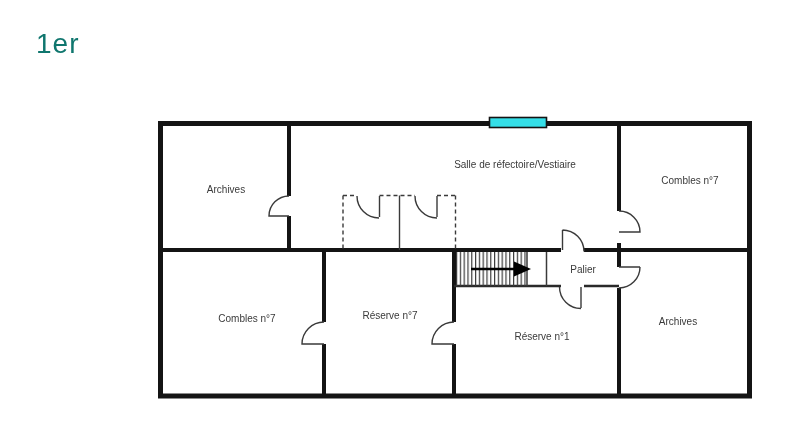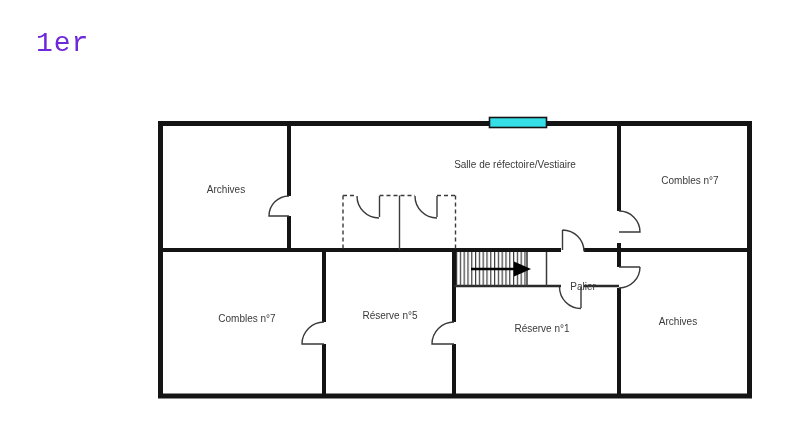--- a/index.html
+++ b/index.html
@@ -8,22 +8,21 @@
     width:800px;height:436px;
     background:#ffffff;
     overflow:hidden;
     font-family:"Liberation Sans",sans-serif;
   }
   .floor-title{
     position:absolute;
     left:36px;top:28px;
     font-size:28px;
     letter-spacing:1px;
-    color:#6d28d9;
-    font-family:Liberation Mono, monospace;
+    color:#0f766e;
   }
   .plan-svg{position:absolute;left:0;top:0;}
   .room-label{
     position:absolute;
     transform:translate(-50%,-50%);
     font-size:10px;
     color:#3a3a3a;
     white-space:nowrap;
   }
 </style>
@@ -108,17 +107,17 @@
       <path d="M454,322 A22,22 0 0 0 432,344 L454,344"></path>
     </g>
 
     <rect x="489.5" y="117.5" width="57" height="10" stroke="#141414" stroke-width="1.6" fill="#35dfe8"></rect>
   </svg>
 
   <div class="room-label" style="left:226px;top:189px">Archives</div>
   <div class="room-label" style="left:515px;top:164px">Salle de réfectoire/Vestiaire</div>
   <div class="room-label" style="left:690px;top:180px">Combles n°7</div>
   <div class="room-label" style="left:247px;top:318px">Combles n°7</div>
-  <div class="room-label" style="left:390px;top:315px">Réserve n°5</div>
-  <div class="room-label" style="left:542px;top:328px">Réserve n°1</div>
-  <div class="room-label" style="left:583px;top:286px">Palier</div>
+  <div class="room-label" style="left:390px;top:315px">Réserve n°7</div>
+  <div class="room-label" style="left:542px;top:336px">Réserve n°1</div>
+  <div class="room-label" style="left:583px;top:269px">Palier</div>
   <div class="room-label" style="left:678px;top:321px">Archives</div>
 </div>
 
 </body></html>

